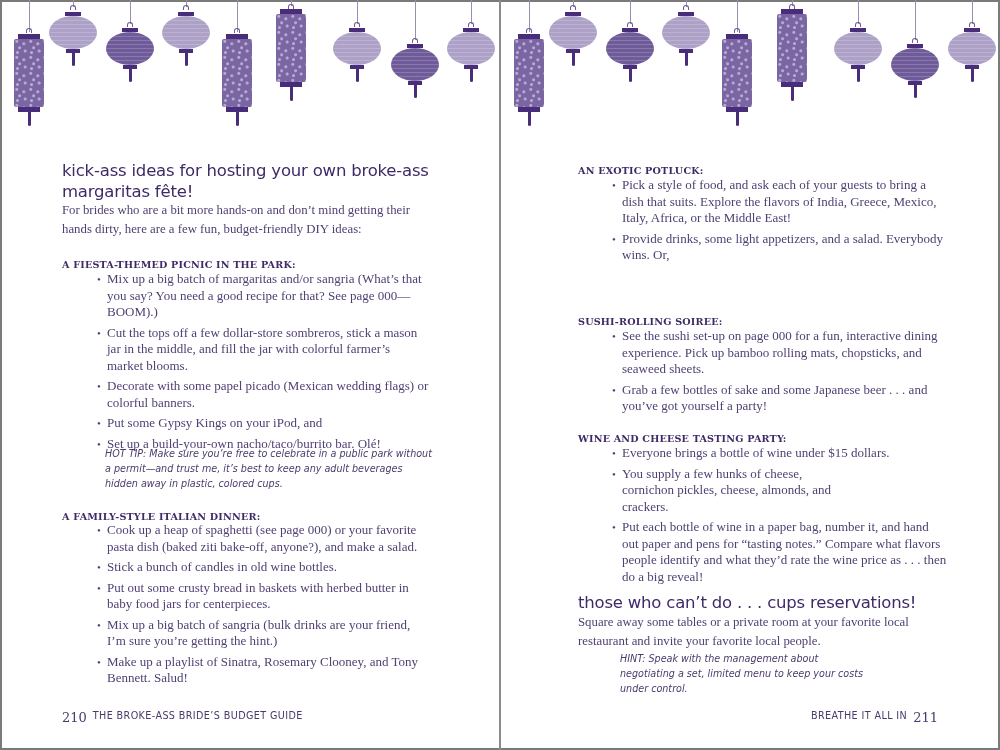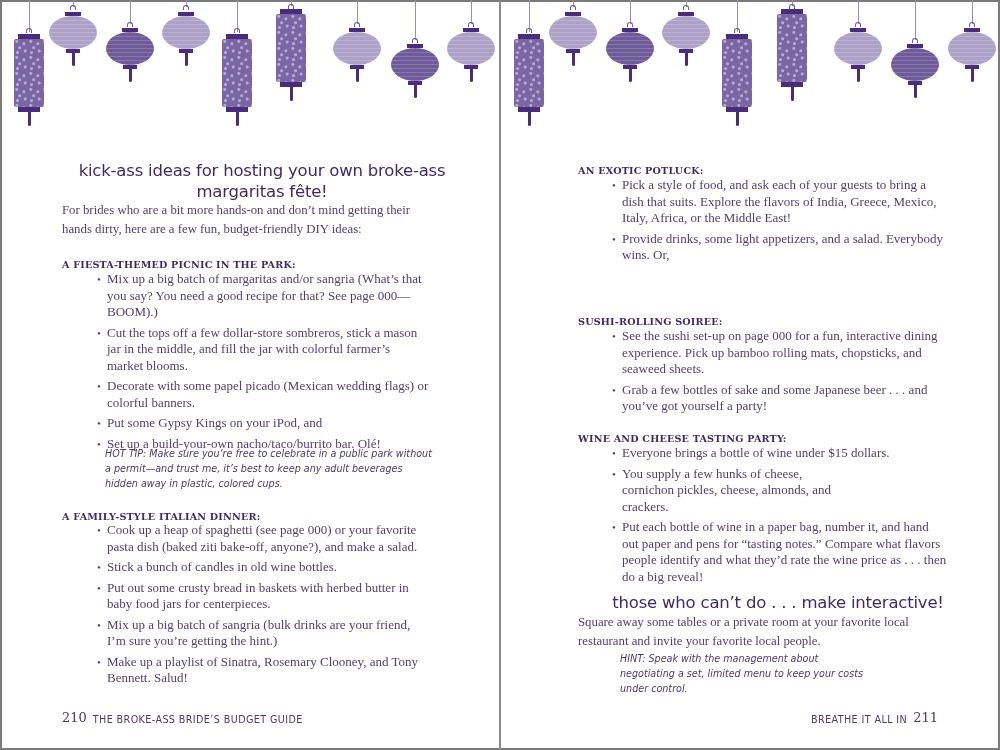--- a/index.html
+++ b/index.html
@@ -24,28 +24,28 @@
       radial-gradient(circle at 70% 30%, #b7a9d3 1px, transparent 2px),
       radial-gradient(circle at 40% 55%, #b7a9d3 1px, transparent 2px),
       radial-gradient(circle at 80% 75%, #b7a9d3 1px, transparent 2px),
       radial-gradient(circle at 25% 85%, #b7a9d3 1px, transparent 2px);
     background-size: 14px 16px; }
   .oval .body { border-radius: 50%; background-image: repeating-linear-gradient(180deg, rgba(255,255,255,0.18) 0 1px, transparent 1px 4px); }
   .oval.light .body { background-color: #ada1c8; }
   .oval.dark .body { background-color: #6f5b99; }
 
   .content { position: absolute; top: 0; left: 0; width: 500px; }
-  h2.section-title { font-family: "DejaVu Sans", sans-serif; font-weight: normal; color: #3e2a66; font-size: 16.5px; line-height: 21px; letter-spacing: -0.2px; text-align: center; }
+  h2.section-title { font-family: "DejaVu Sans", sans-serif; font-weight: normal; color: #3e2a66; font-size: 16.5px; line-height: 21px; letter-spacing: -0.2px; }
   p.body-text { font-size: 12.8px; line-height: 19px; color: #4f3f72; }
   h3.sub-head { font-family: "DejaVu Serif", serif; font-weight: bold; font-size: 9.6px; letter-spacing: 0.2px; color: #3e2a66; line-height: 12px; }
   ul.bullets { list-style: none; }
   ul.bullets li { position: relative; font-size: 13px; line-height: 16.5px; color: #4f3f72; padding-left: 10px; margin-bottom: 4px; }
   ul.bullets li::before { content: "•"; position: absolute; left: 0; top: 0; font-size: 11px; }
   .tip { font-family: "DejaVu Sans", sans-serif; font-style: italic; font-size: 9.6px; line-height: 15px; color: #4a3a6b; }
-  .folio { position: absolute; top: 710px; font-family: "DejaVu Sans", sans-serif; color: #4a3a6b; font-size: 9.6px; letter-spacing: 0.4px; display: flex; align-items: flex-end; gap: 6px; }
+  .folio { position: absolute; top: 710px; font-family: "DejaVu Sans", sans-serif; color: #4a3a6b; font-size: 9.6px; letter-spacing: 0.4px; display: flex; align-items: flex-start; gap: 6px; }
   .folio .num { font-family: "DejaVu Serif", serif; font-size: 13px; letter-spacing: 0; }
 </style>
 </head>
 <body>
 
 <div class="frame"></div>
 
 <div class="page left">
   <div class="lanterns">
     <div class="lantern cyl" style="left:14px;top:0;width:30px;height:128px;">
@@ -246,21 +246,21 @@
       <li>Grab a few bottles of sake and some Japanese beer . . .  and you’ve got yourself a party!</li>
     </ul>
 
     <h3 class="sub-head" style="position:absolute;left:78px;top:433px;">WINE AND CHEESE TASTING PARTY:</h3>
     <ul class="bullets" style="position:absolute;left:112px;top:445px;width:335px;">
       <li>Everyone brings a bottle of wine under $15 dollars.</li>
       <li style="width:235px;">You supply a few hunks of cheese, cornichon pickles, cheese, almonds, and crackers.</li>
       <li>Put each bottle of wine in a paper bag, number it, and hand out paper and pens for “tasting notes.” Compare what flavors people identify and what they’d rate the wine price as . . . then do a big reveal!</li>
     </ul>
 
-    <h2 class="section-title" style="position:absolute;left:78px;top:592px;width:400px;">those who can’t do . . . make interactive!</h2>
+    <h2 class="section-title" style="position:absolute;left:78px;top:592px;width:400px;">those who can’t do . . . cups reservations!</h2>
     <p class="body-text" style="position:absolute;left:78px;top:613px;width:368px;">Square away some tables or a private room at your favorite local restaurant and invite your favorite local people.</p>
     <p class="tip" style="position:absolute;left:120px;top:651px;width:250px;">HINT: Speak with the management about negotiating a set, limited menu to keep your costs under control.</p>
   </div>
 
   <div class="folio" style="right:62px;">
     <span>BREATHE IT ALL IN</span>
     <span class="num">211</span>
   </div>
 </div>
 

